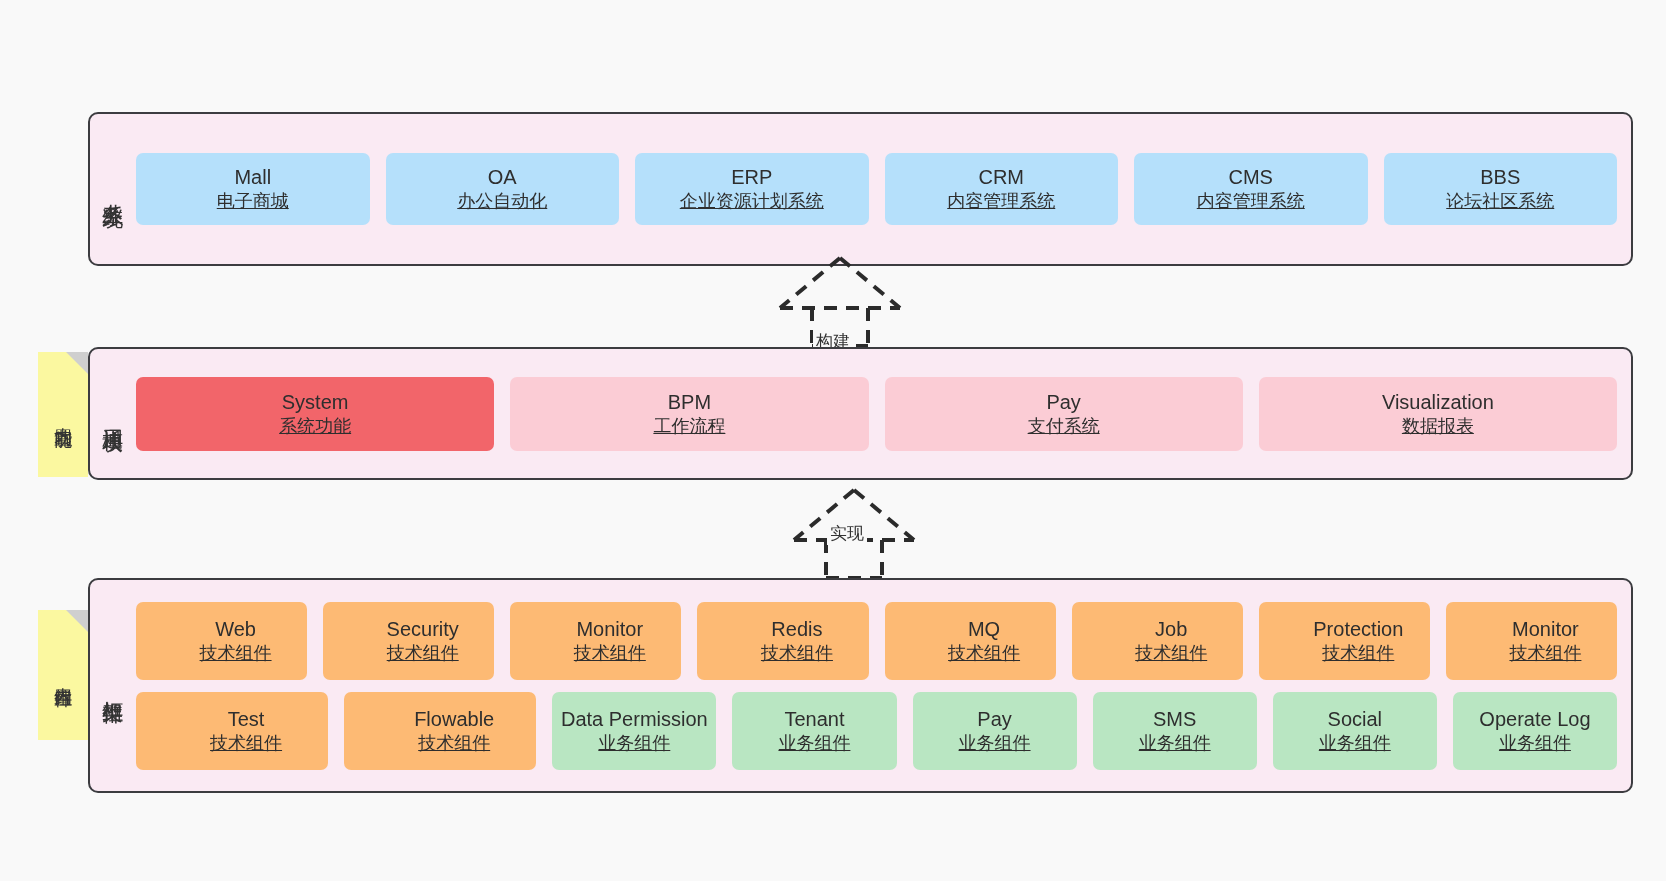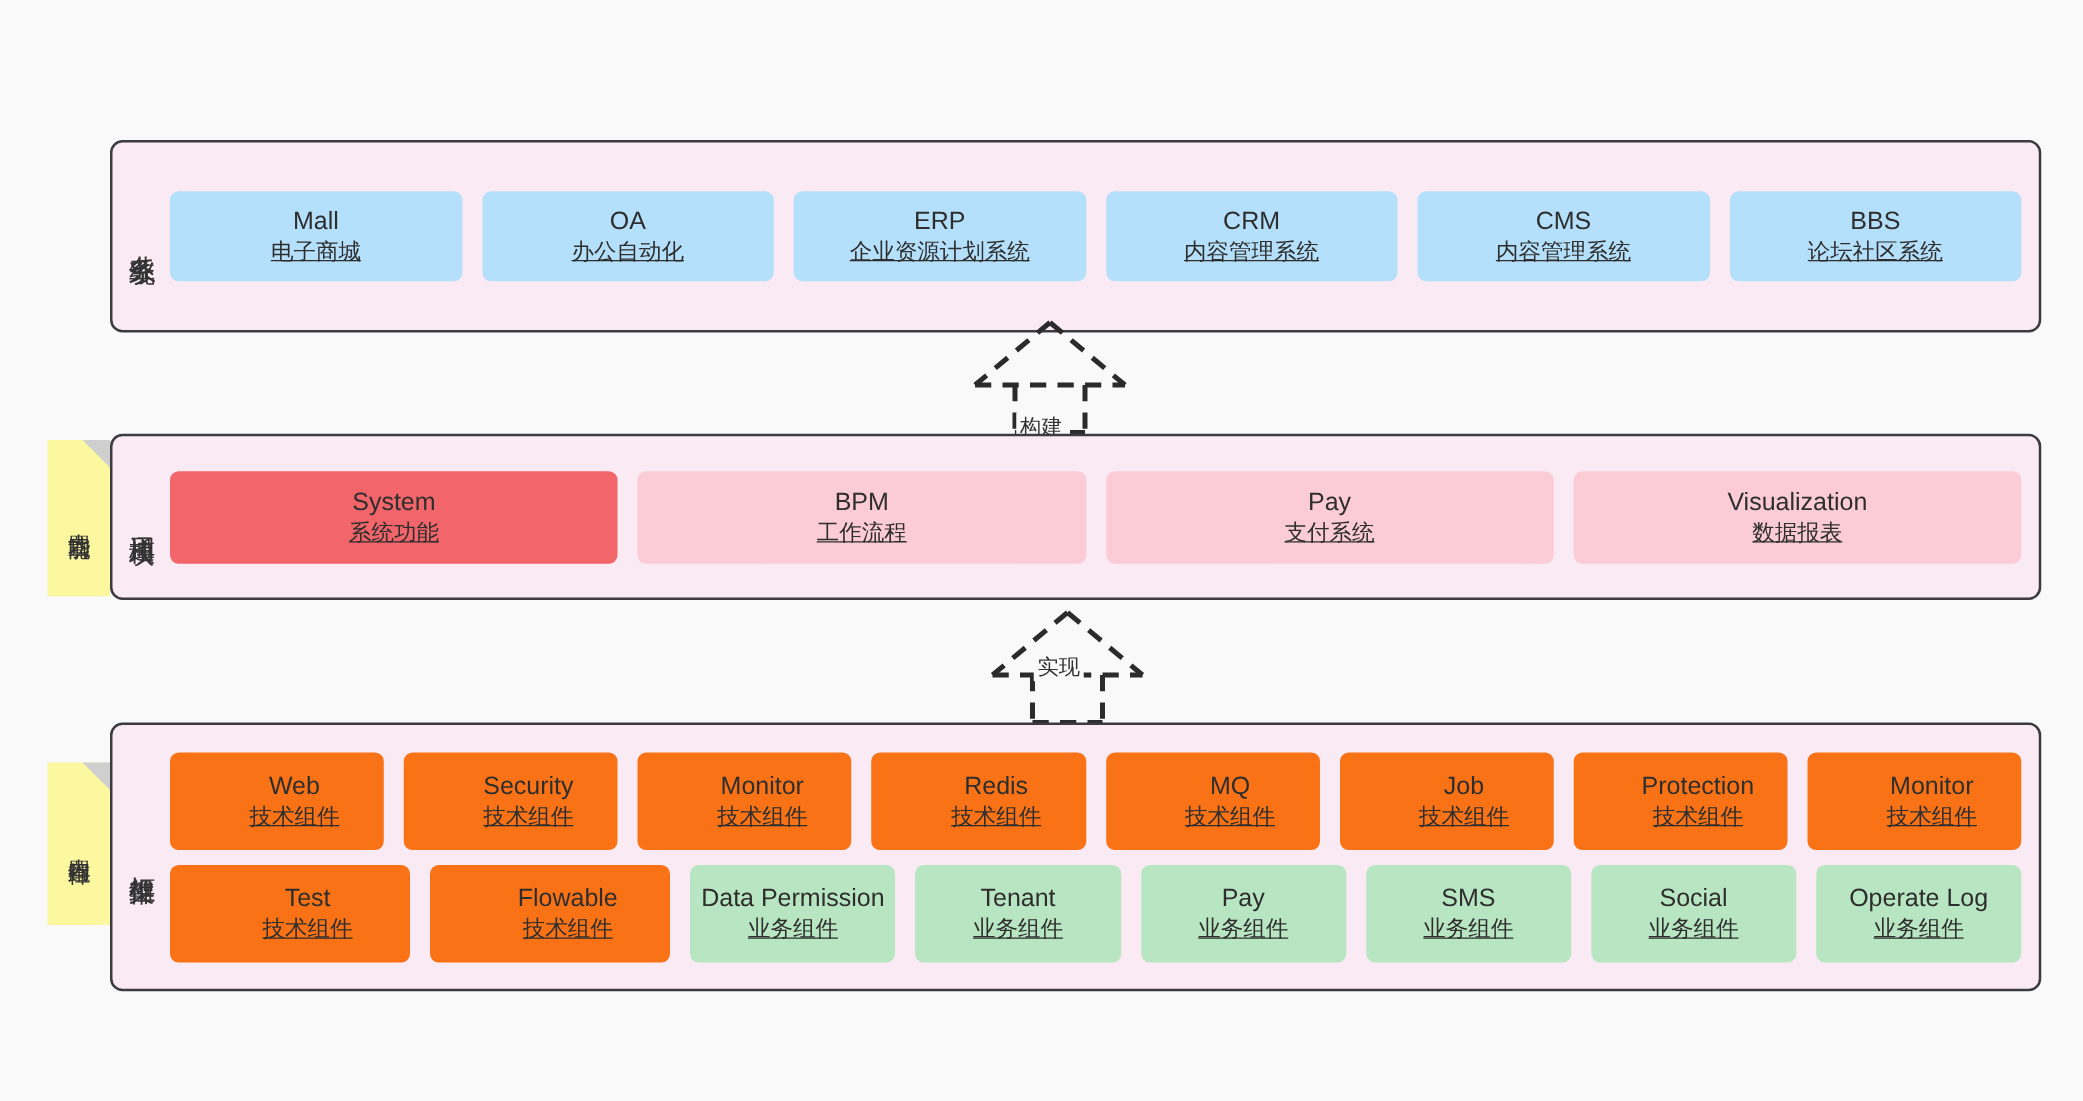--- a/index.html
+++ b/index.html
@@ -85,21 +85,21 @@
   .node .n-sub {
     font-size: 18px;
     color: #2e2e2e;
     text-decoration: underline;
   }
 
   
   .c-blue        { background: #b5e0fb; }
   .c-red         { background: #f2656a; }
   .c-pink        { background: #fbccd5; }
-  .c-green-dark  { background: #f97316; padding-left: 34px; }
+  .c-green-dark  { background: #fdba74; padding-left: 34px; }
   .c-green-light { background: #b9e6c2; }
 
   
   #layer-business  { left: 88px;  top: 112px; width: 1545px; height: 154px; }
   #layer-modules   { left: 88px;  top: 347px; width: 1545px; height: 133px; }
   #layer-framework { left: 88px;  top: 578px; width: 1545px; height: 215px; }
 
   #layer-business  .node { height: 72px; }
   #layer-modules   .node { height: 74px; }
   #layer-framework .node { height: 78px; }

